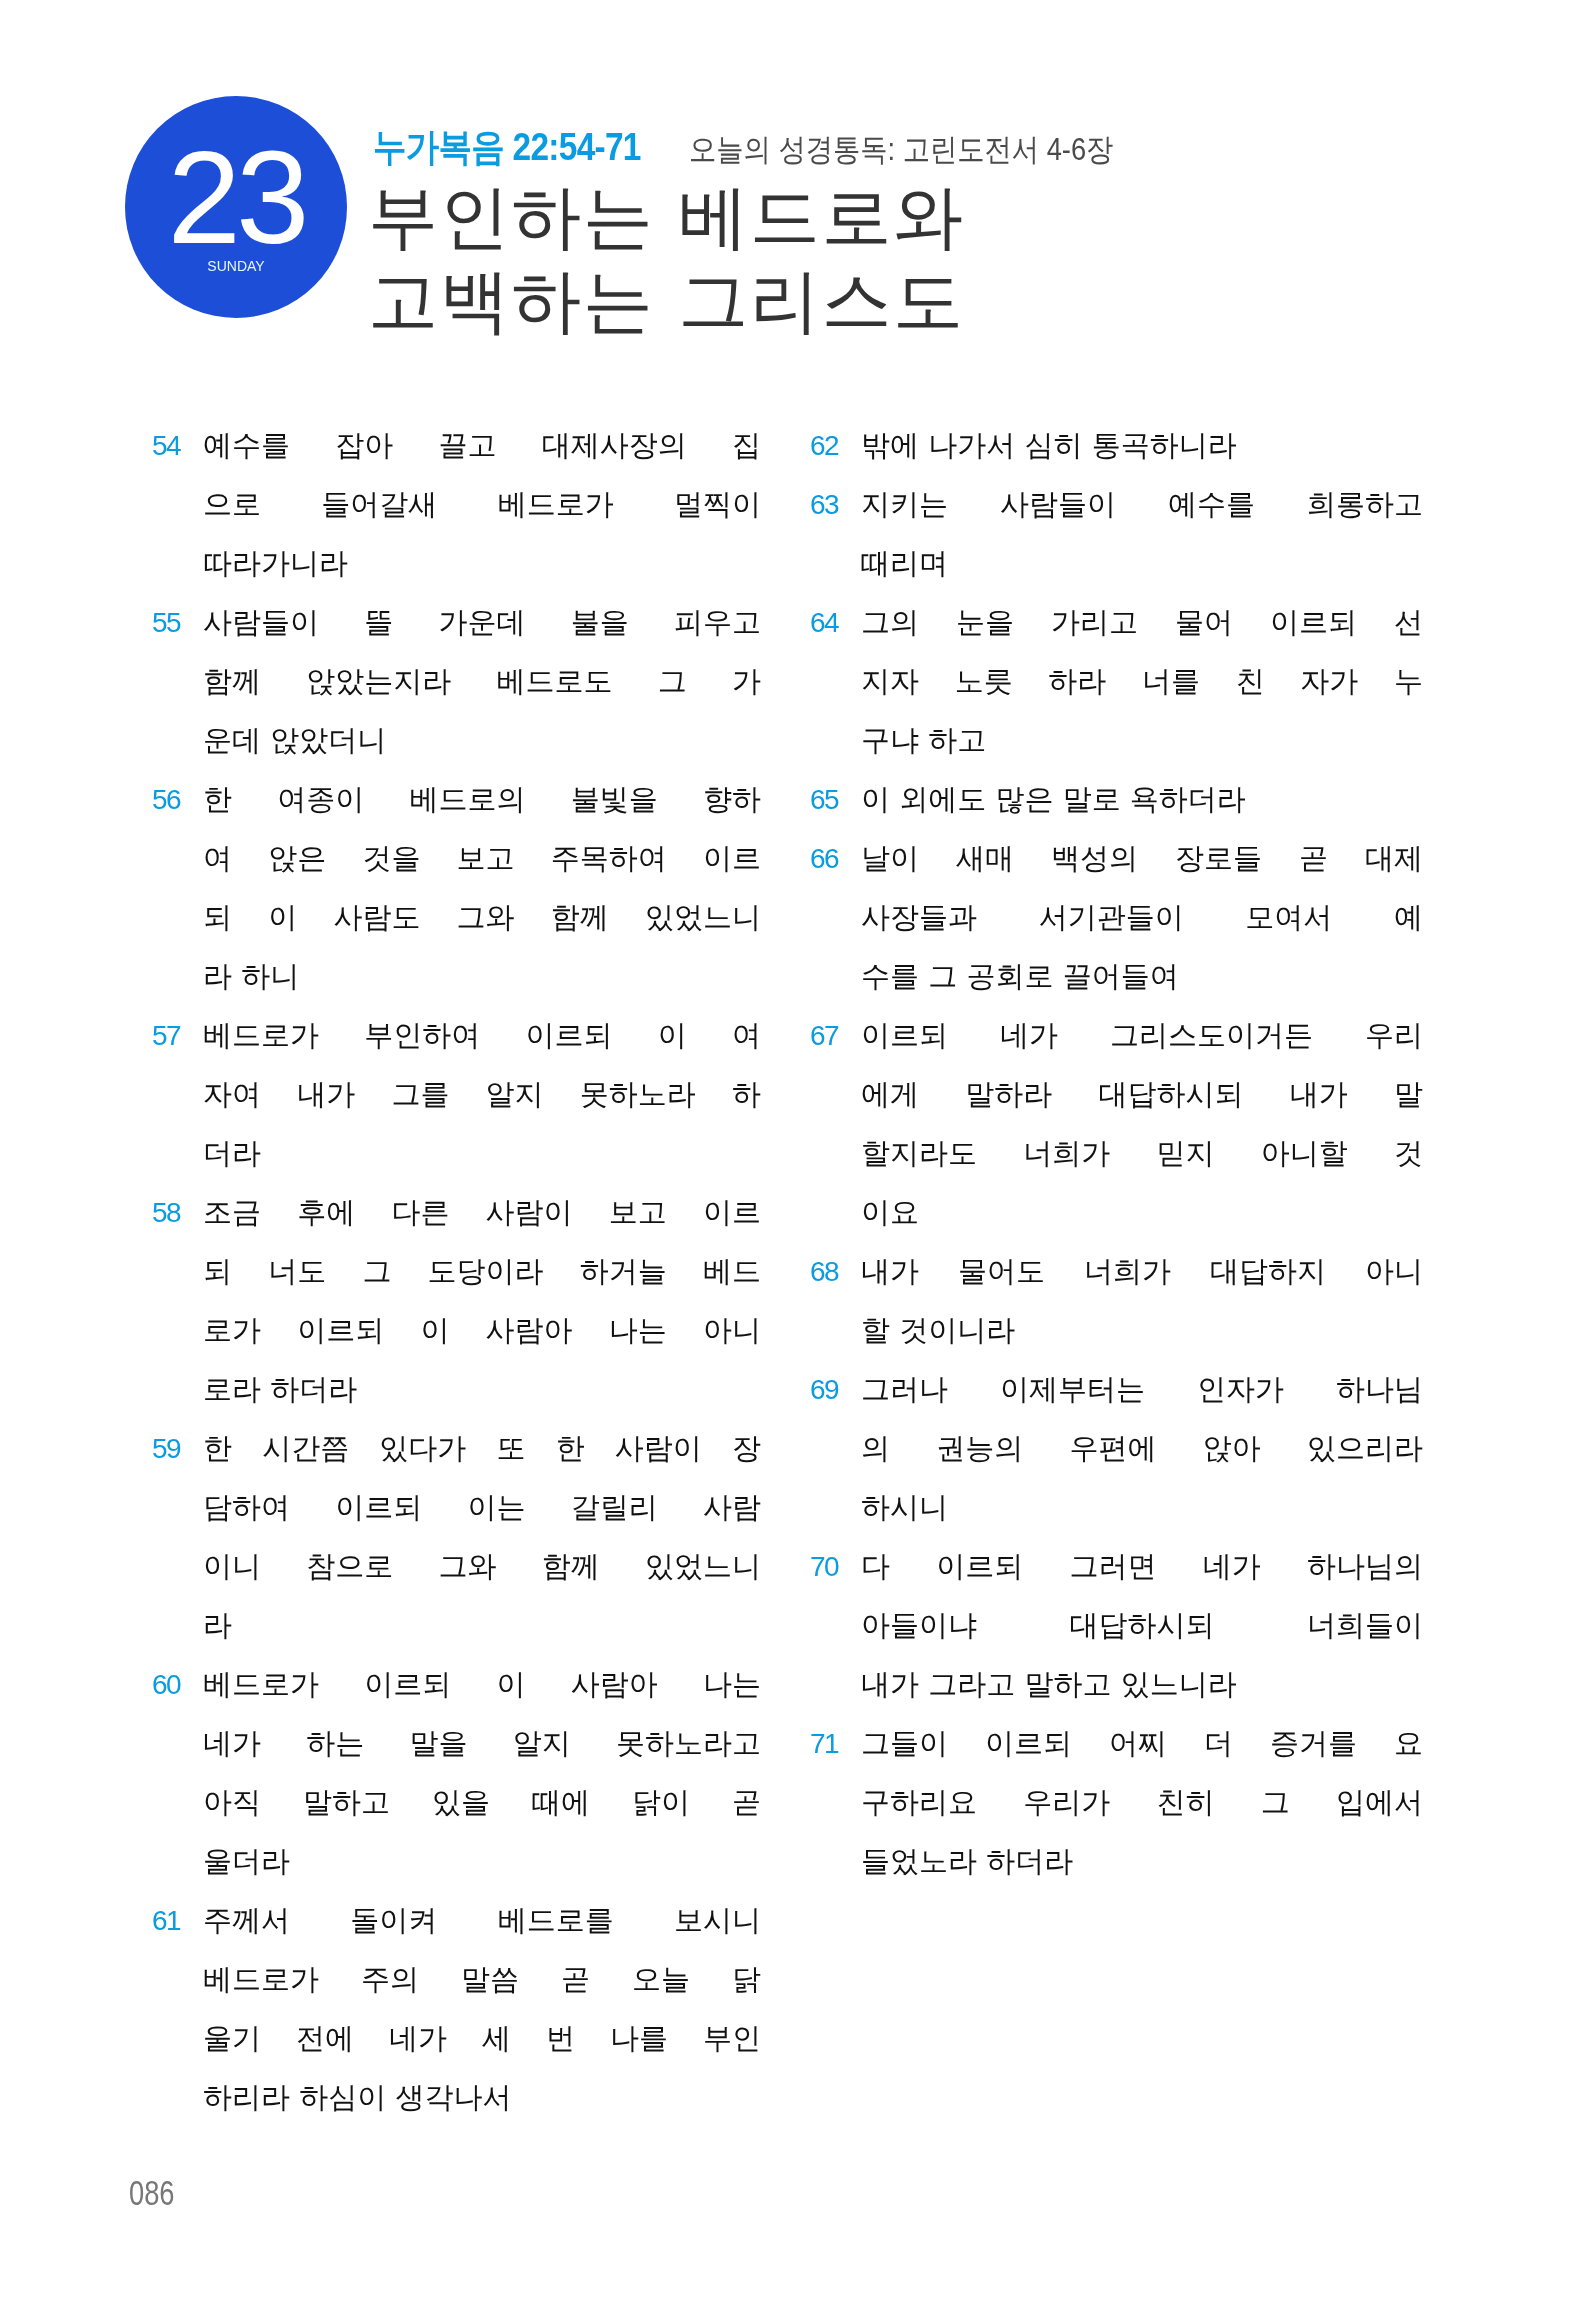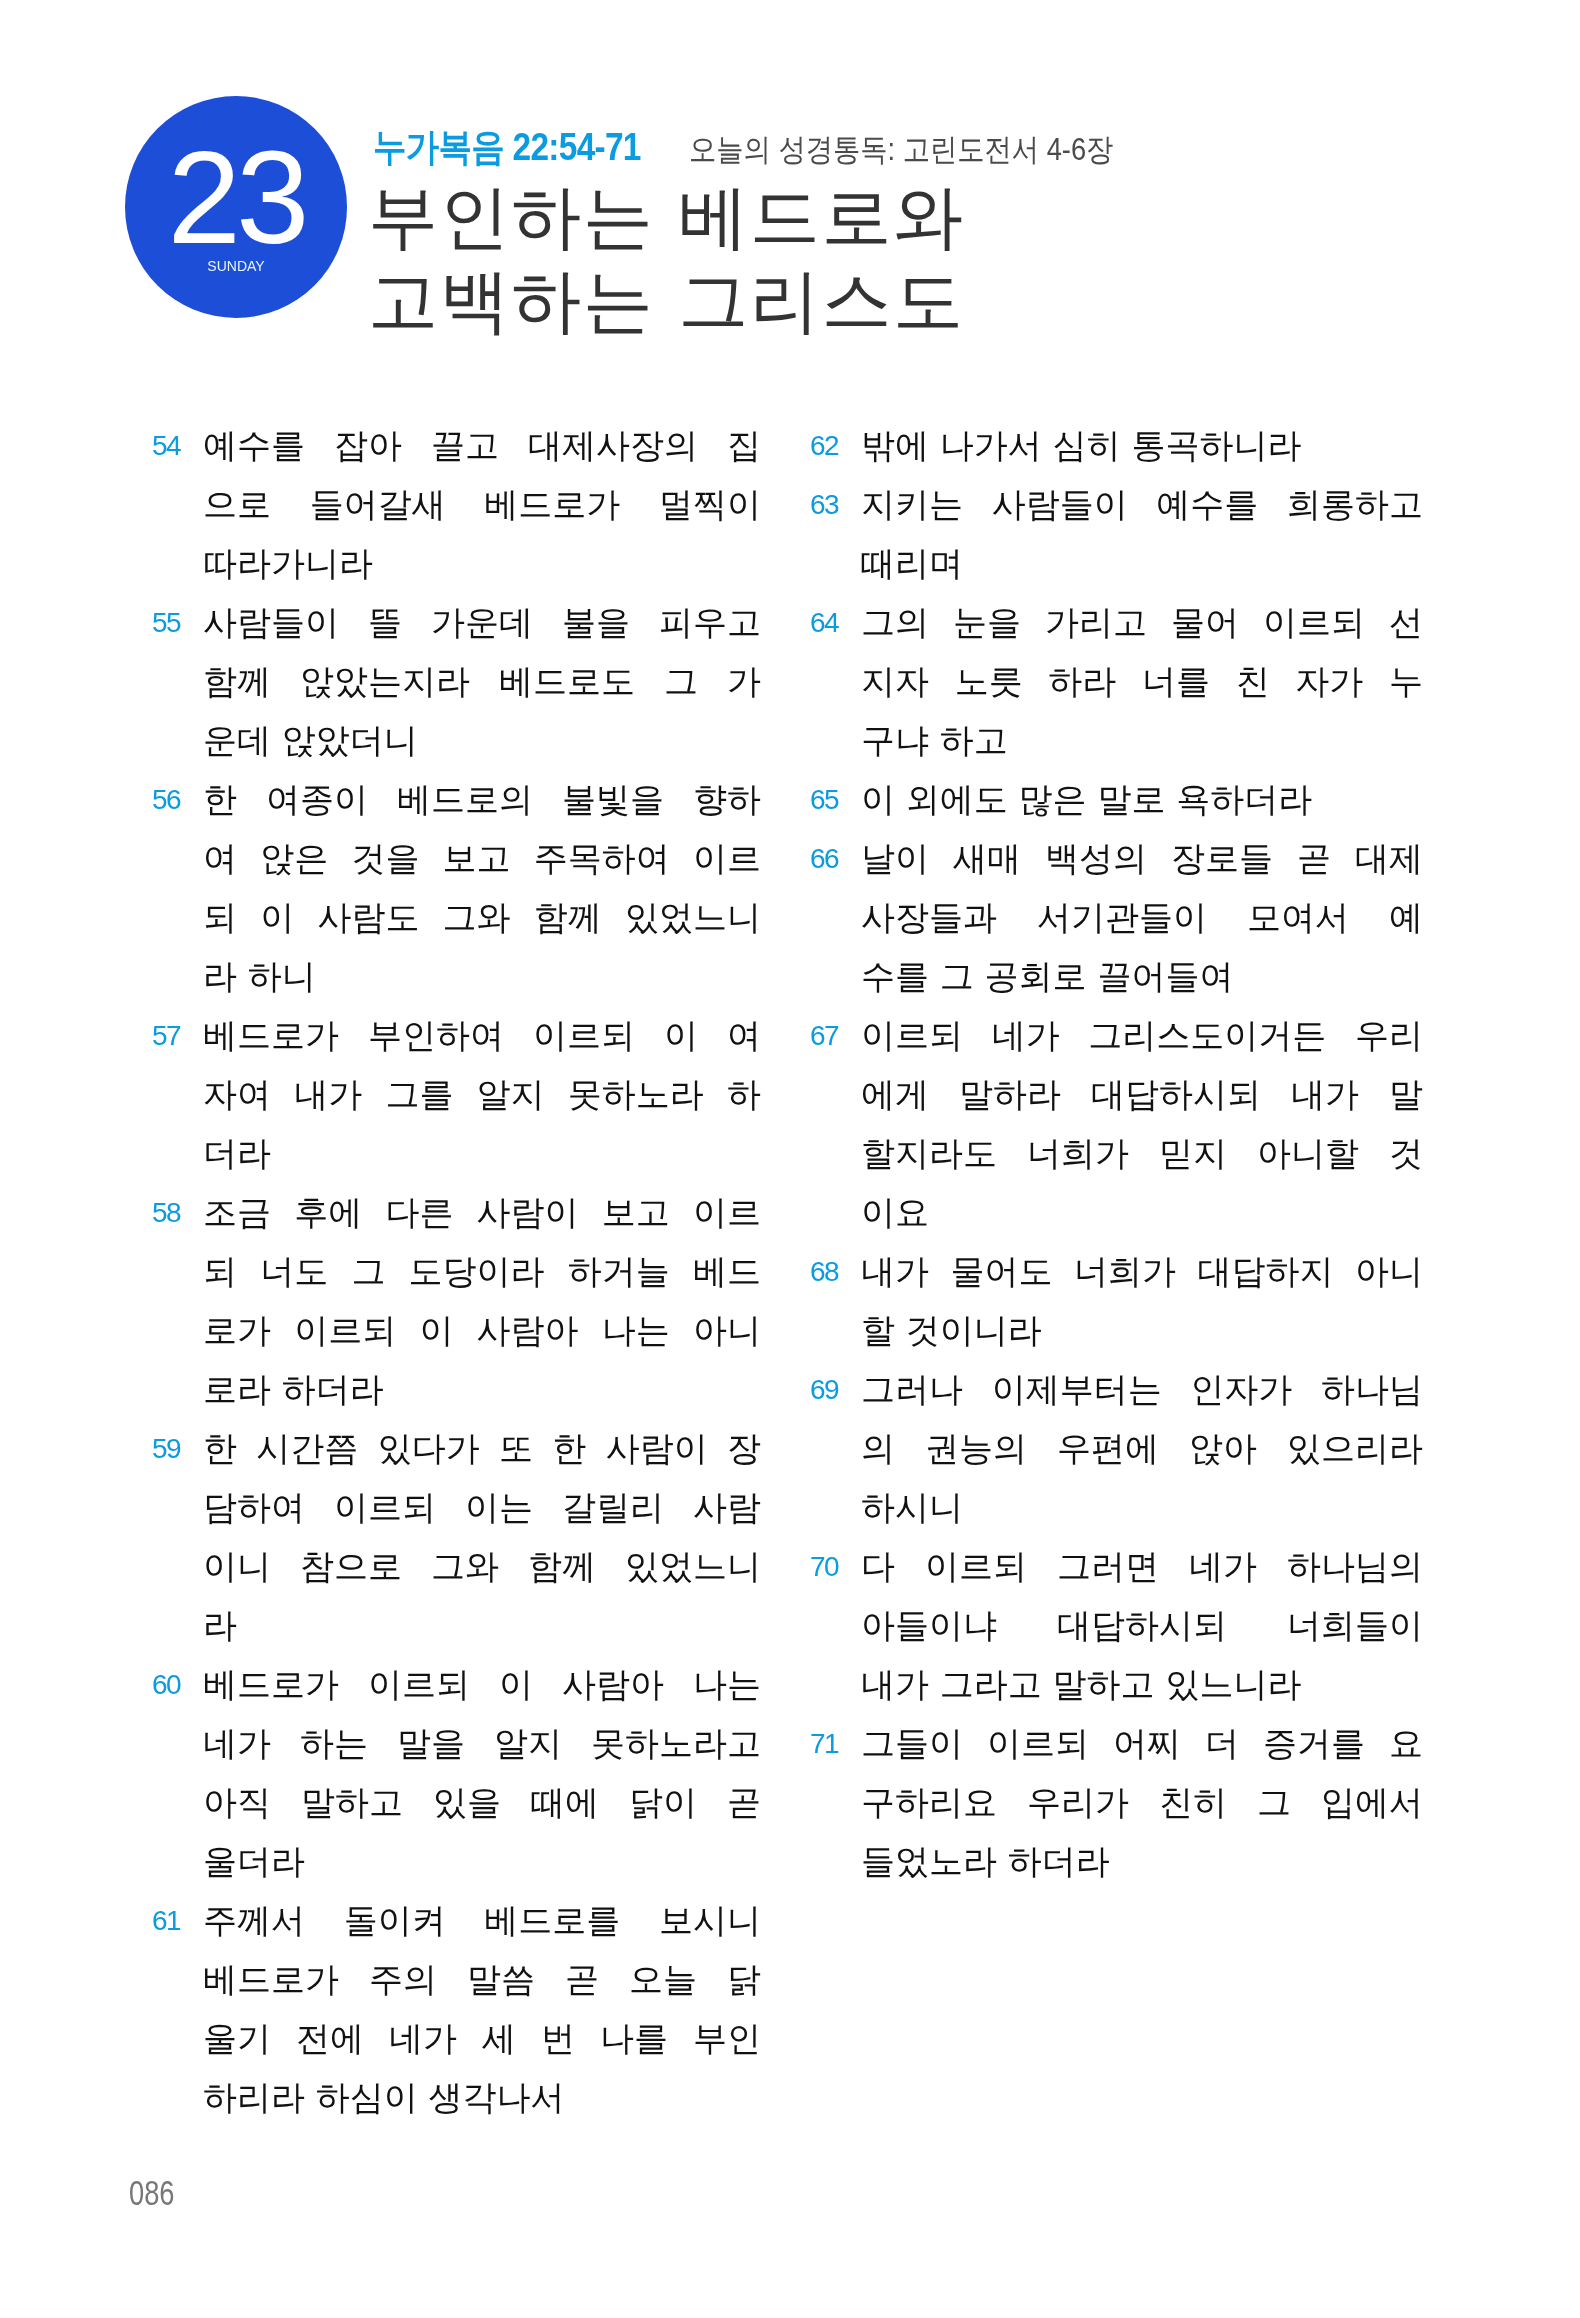--- a/index.html
+++ b/index.html
@@ -110,21 +110,21 @@
     font-family: "Liberation Sans", sans-serif;
     font-size: 28px;
     line-height: 59px;
     color: #0a9be0;
     letter-spacing: -1.6px;
     padding-top: 0px;
   }
   .verse-text {
     flex: 1 1 auto;
     font-family: "DejaVu Sans", "Liberation Sans", sans-serif;
-    font-size: 34px;
+    font-size: 29px;
     line-height: 59px;
     color: #111111;
   }
   .verse-line {
     display: block;
     white-space: nowrap;
     text-align: justify;
     text-align-last: justify;
   }
   .verse-line.last {

